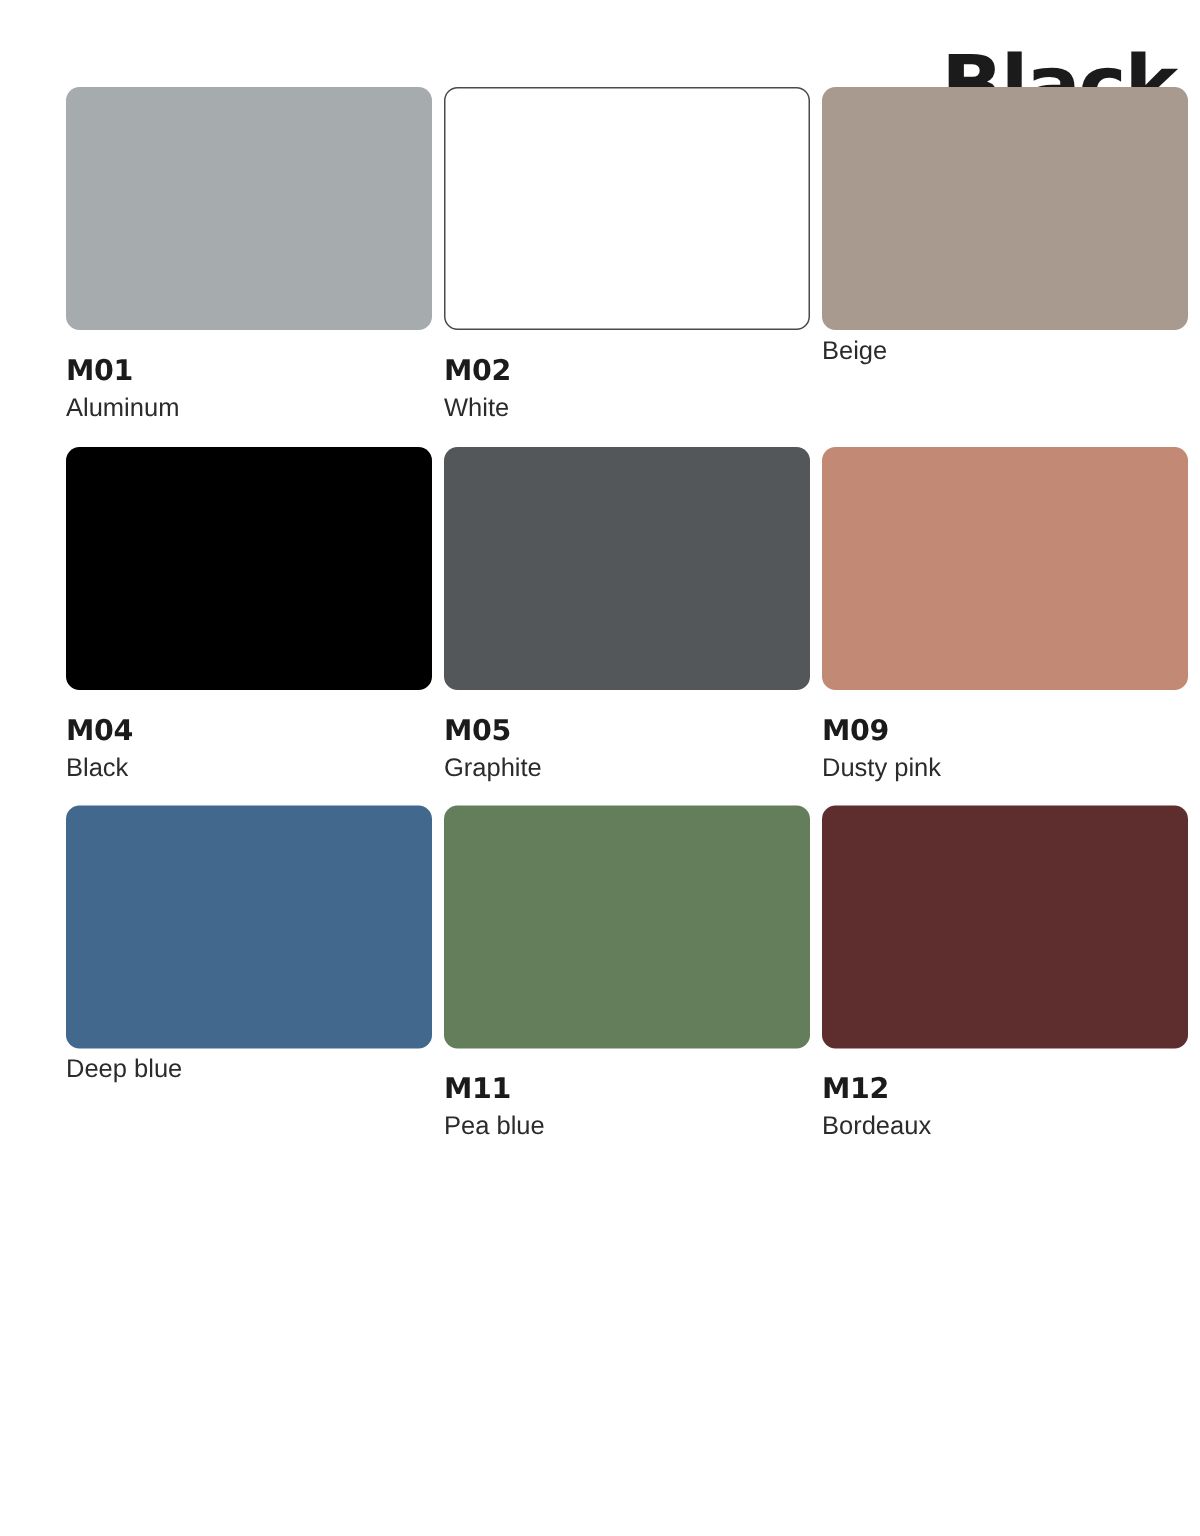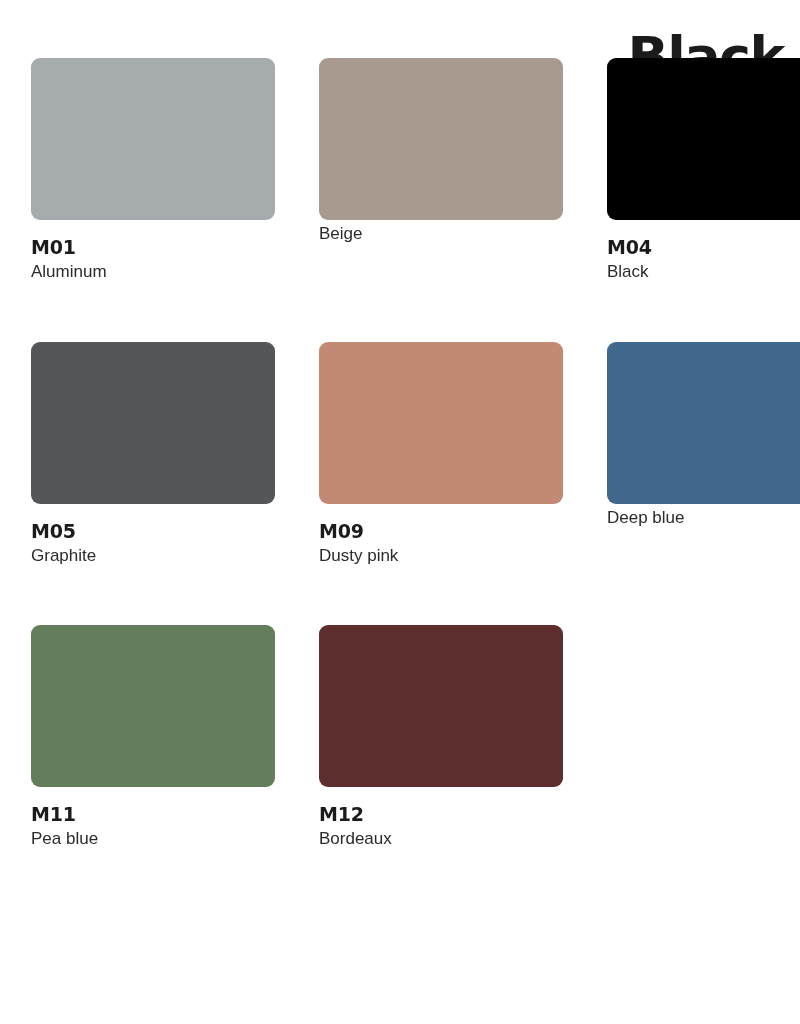--- a/index.html
+++ b/index.html
@@ -27,27 +27,26 @@
     letter-spacing: -1.5px;
     color: #1b1b1b;
     line-height: 1;
     white-space: nowrap;
   }
 
   
   .swatch-grid {
     position: absolute;
     top: 58px;
-    left: 31px;
+    left: 44px;
     width: 748px;
     display: grid;
     grid-template-columns: 244px 244px 244px;
     column-gap: 8px;
     row-gap: 0;
-    gap: 44px;
   }
 
   .swatch-cell {
     width: 244px;
     margin-bottom: 16px;
     box-sizing: border-box;
   }
 
   .swatch-chip {
     width: 244px;
@@ -84,20 +83,25 @@
 
 <div class="page-title">Black</div>
 
 <div class="swatch-grid">
     <div class="swatch-cell">
       <div class="swatch-chip" style="background: rgb(166, 171, 173);"></div>
       <div class="swatch-code">M01</div>
       <div class="swatch-name">Aluminum</div>
     </div>
     <div class="swatch-cell">
+      <div class="swatch-chip outlined" style="background: rgb(255, 255, 255);"></div>
+      <div class="swatch-code">M02</div>
+      <div class="swatch-name">White</div>
+    </div>
+    <div class="swatch-cell">
       <div class="swatch-chip" style="background: rgb(169, 154, 144);"></div>
       <div class="swatch-name">Beige</div>
     </div>
     <div class="swatch-cell">
       <div class="swatch-chip" style="background: rgb(0, 0, 0);"></div>
       <div class="swatch-code">M04</div>
       <div class="swatch-name">Black</div>
     </div>
     <div class="swatch-cell">
       <div class="swatch-chip" style="background: rgb(83, 87, 89);"></div>

